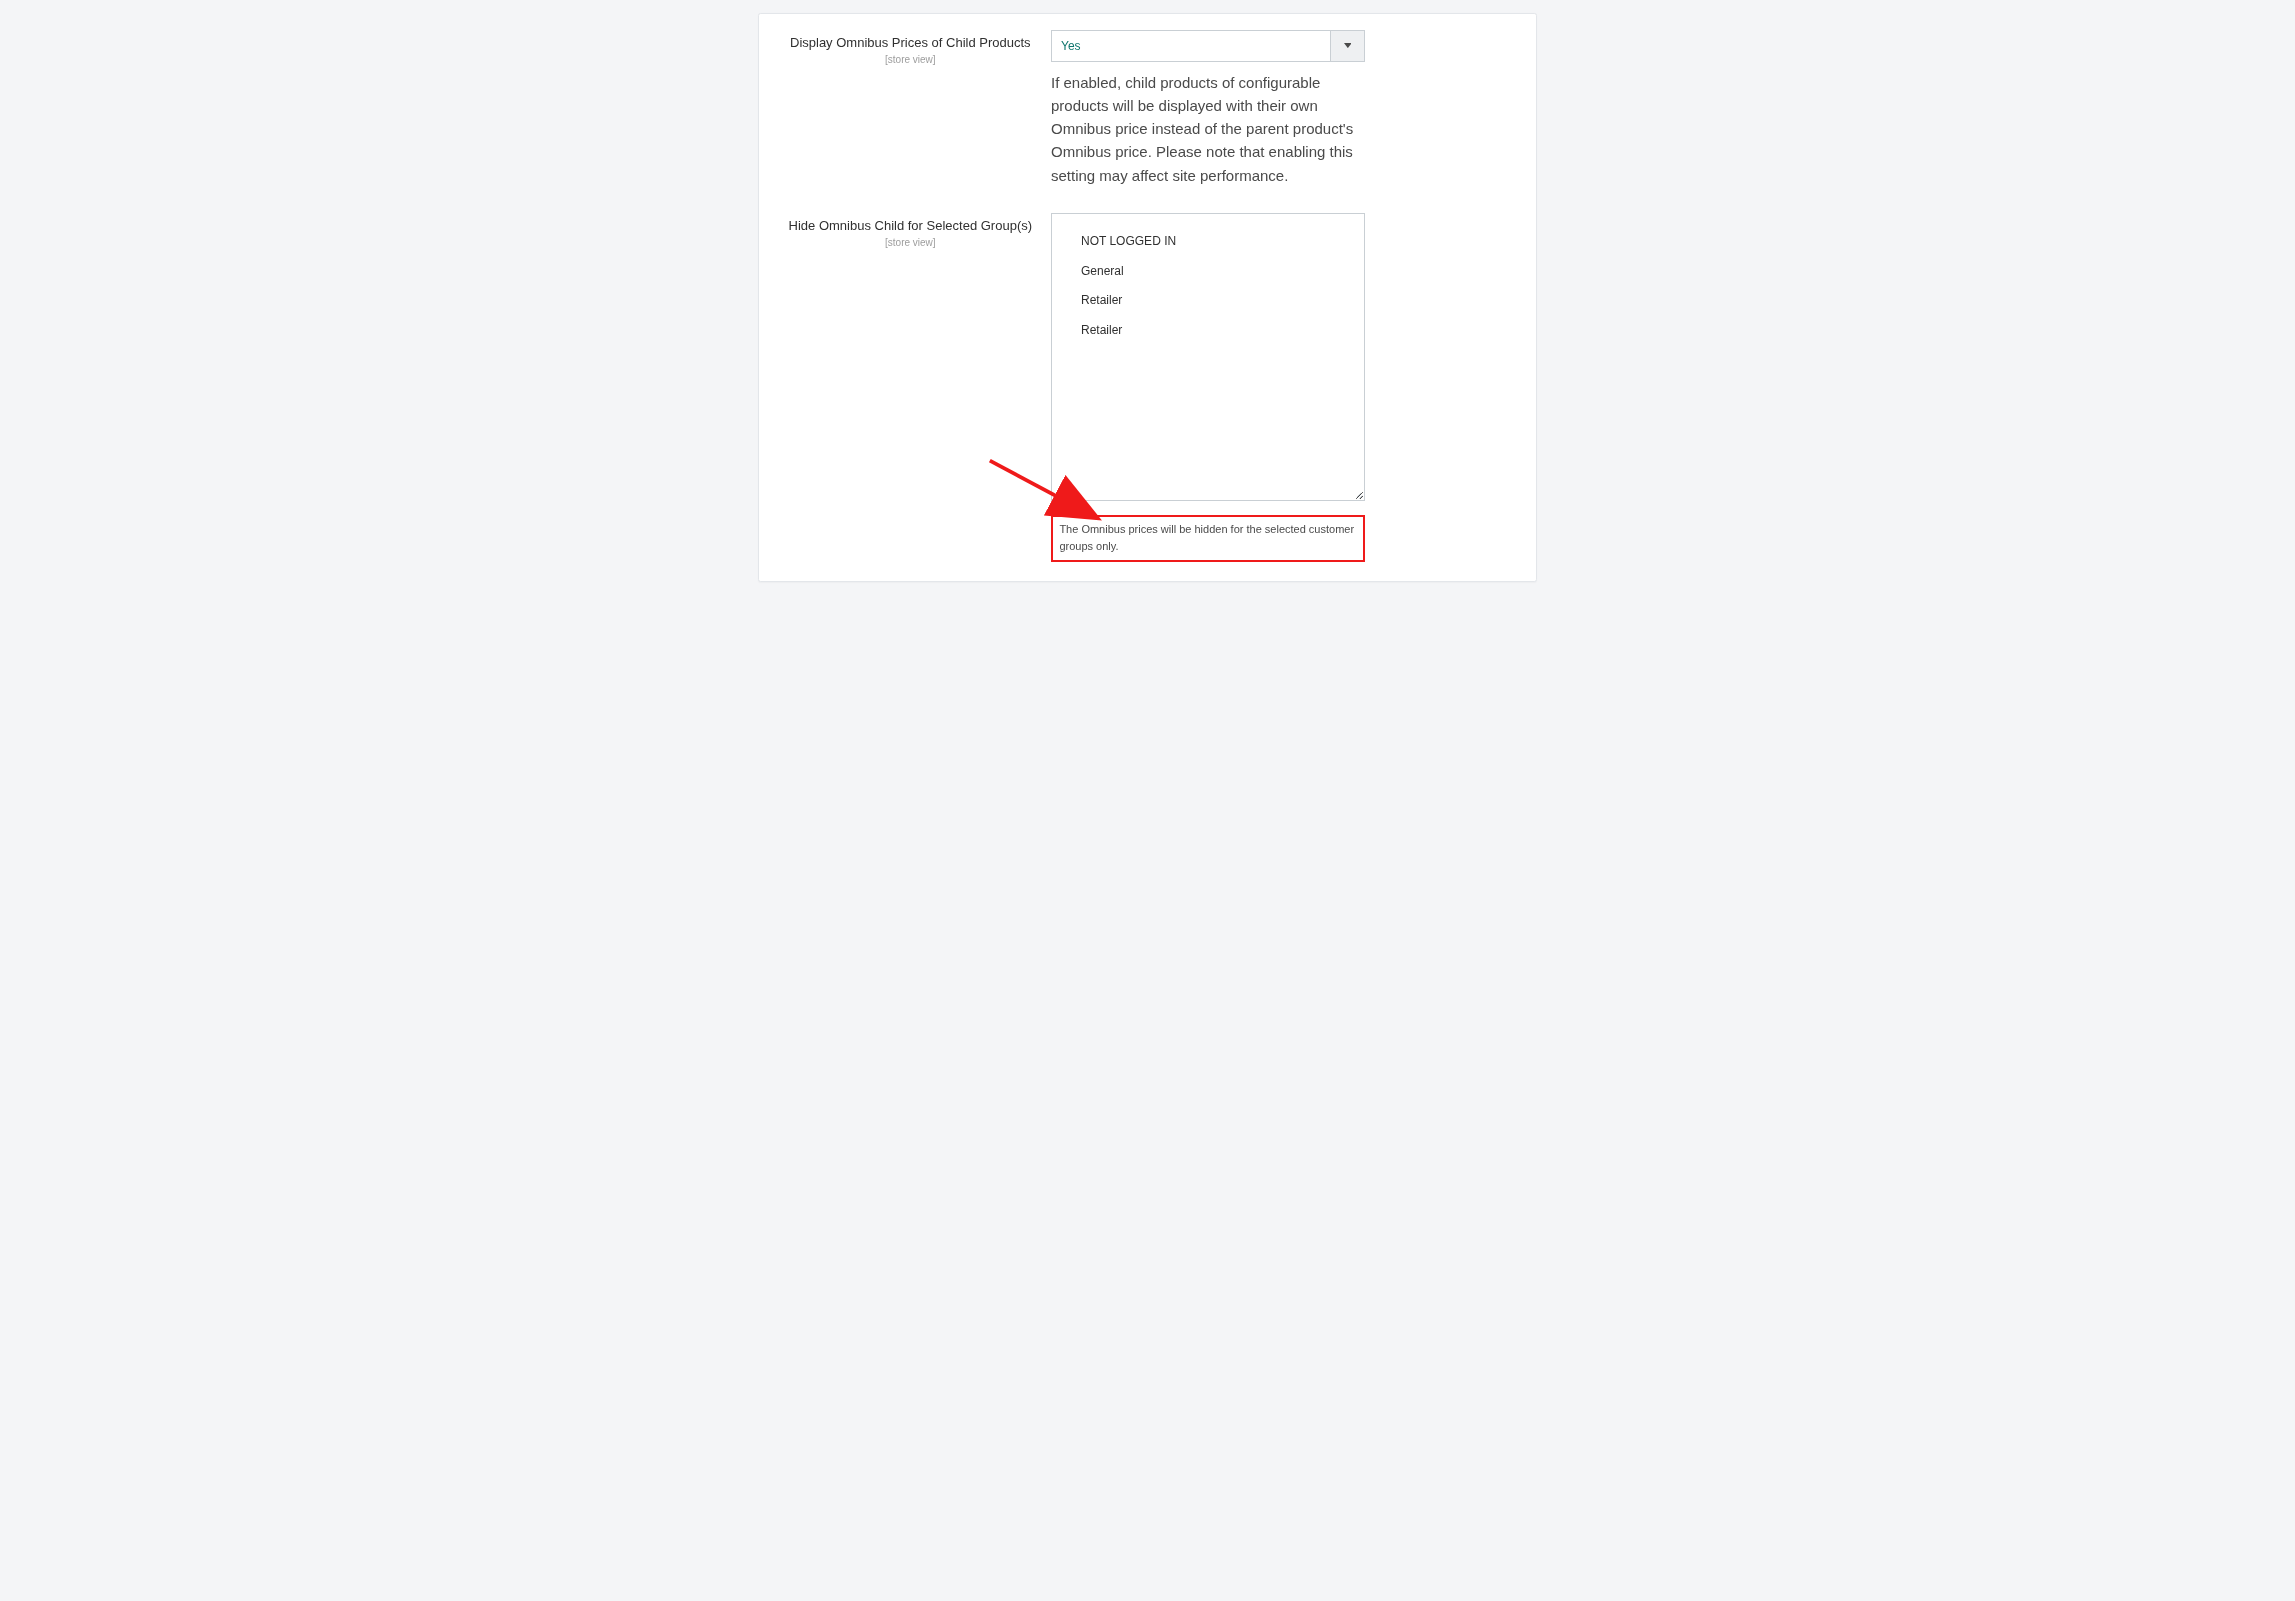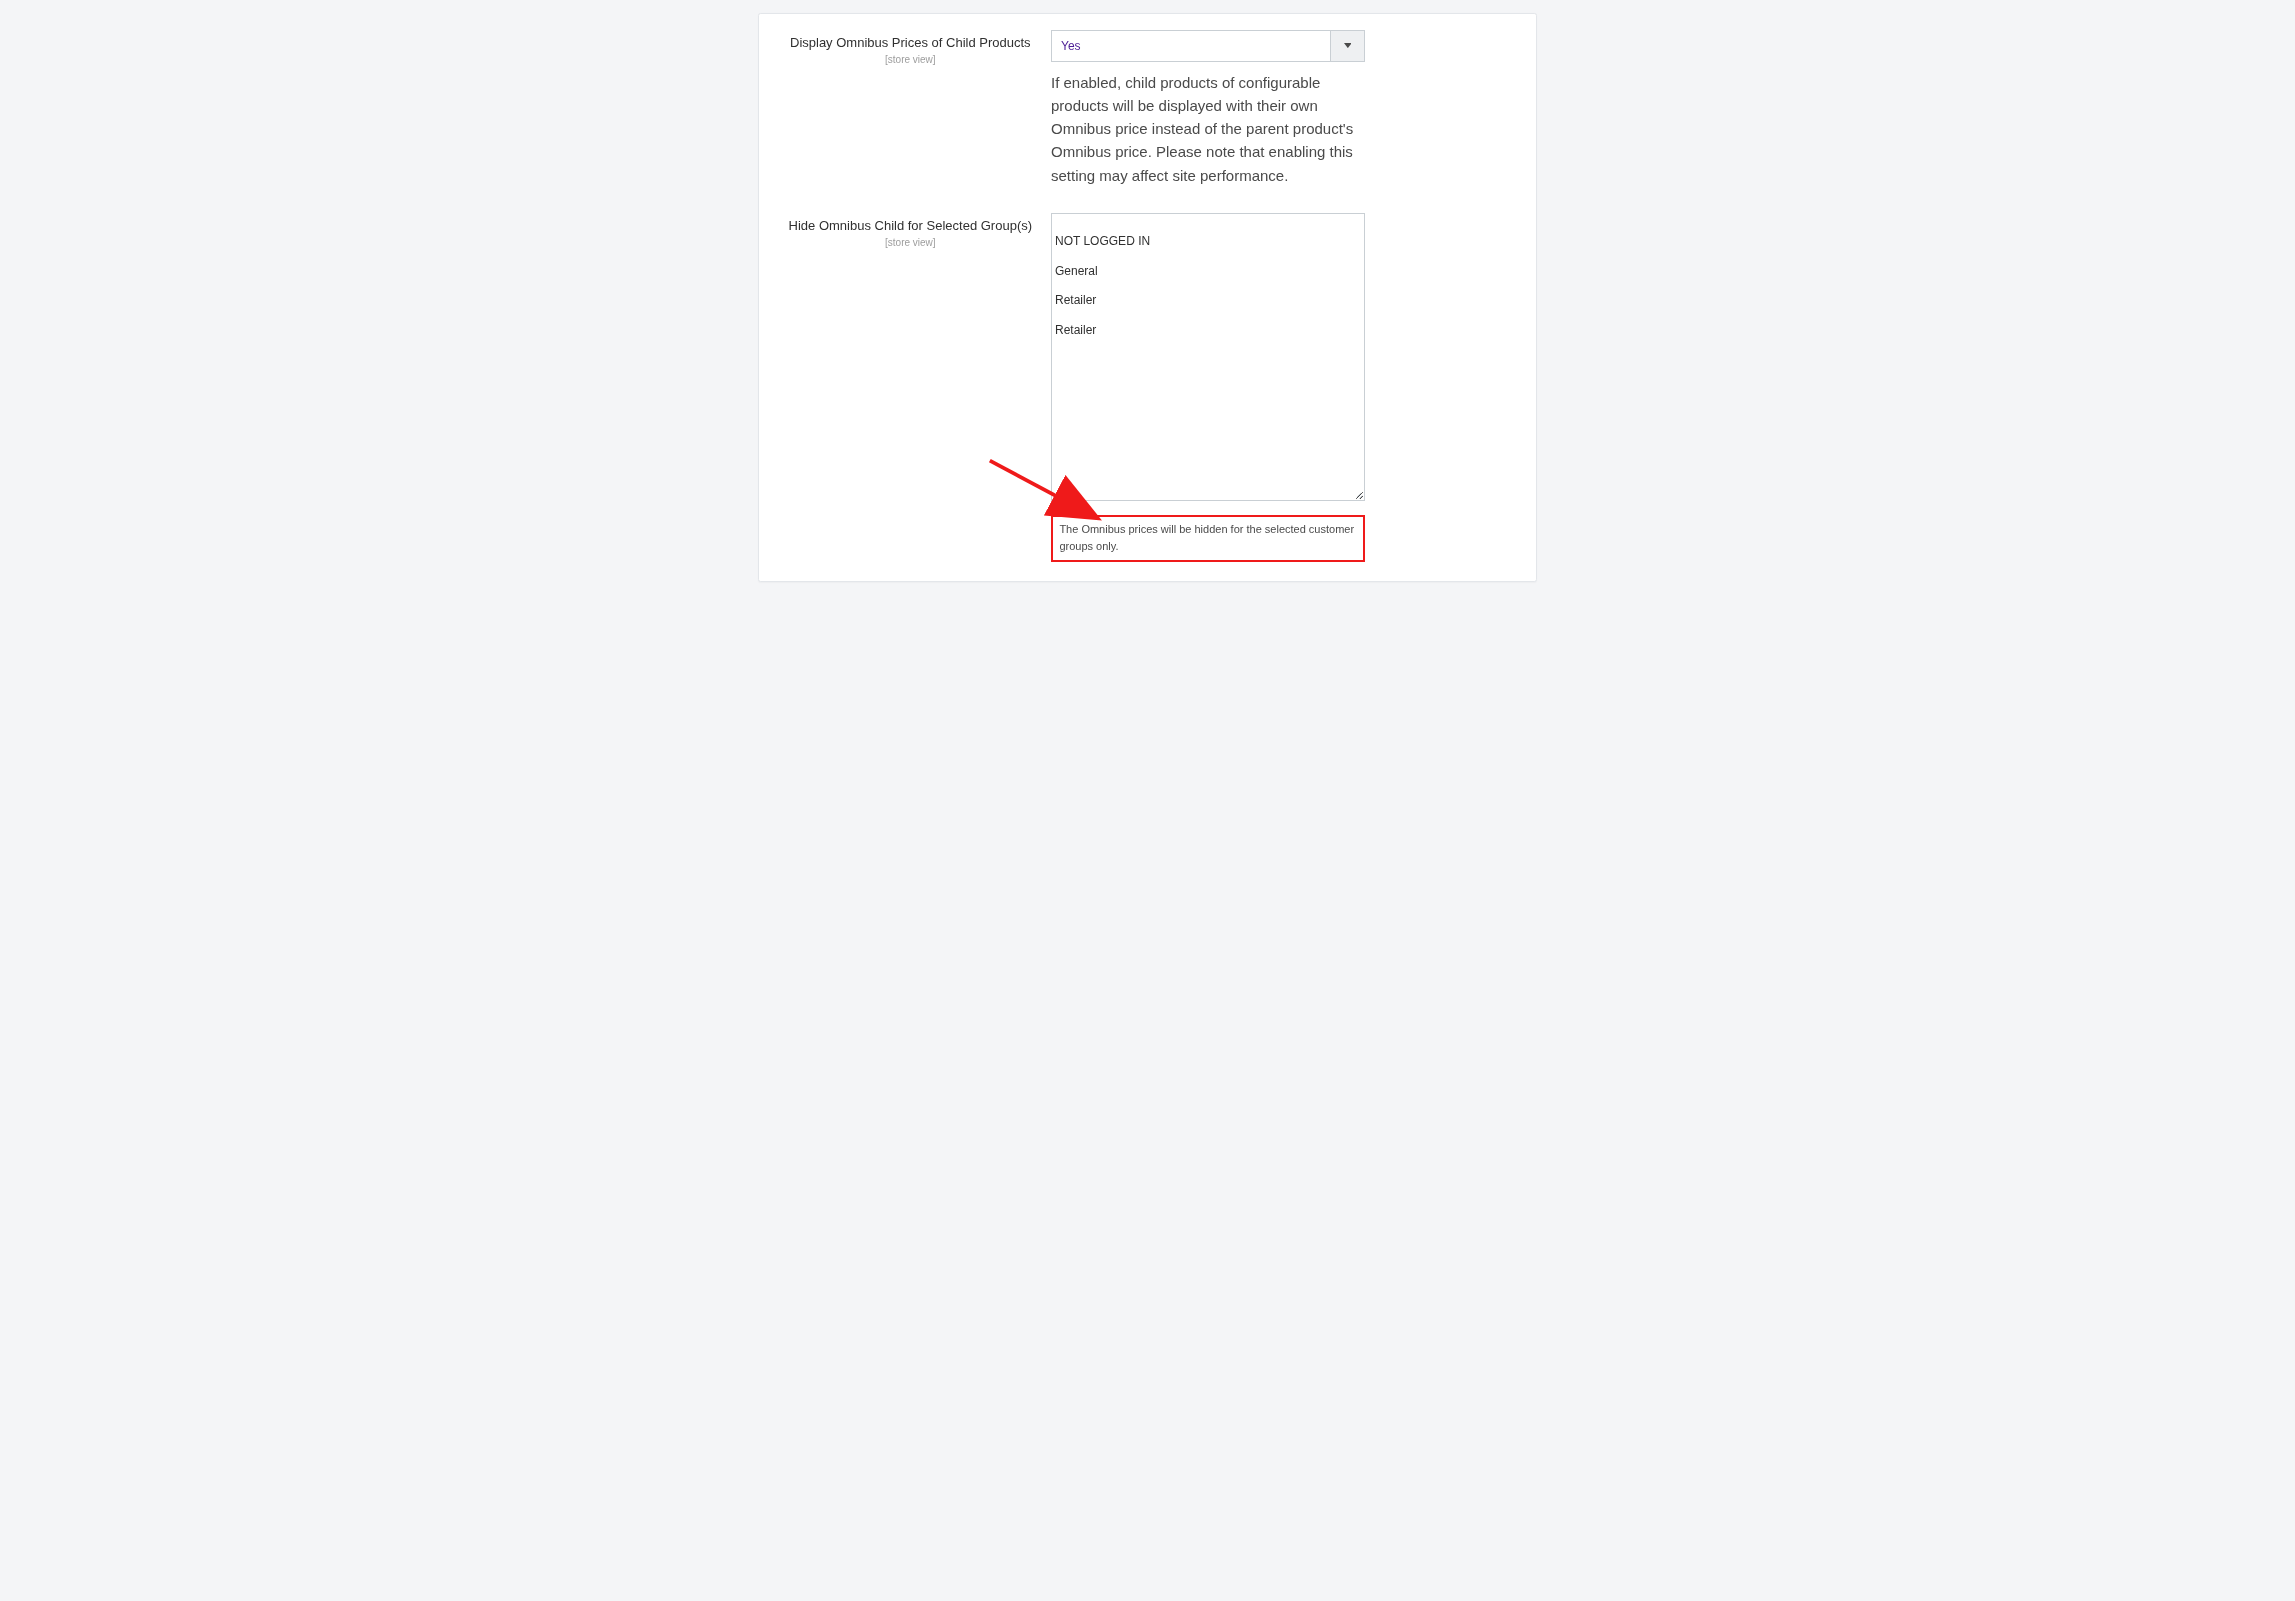--- a/index.html
+++ b/index.html
@@ -57,21 +57,21 @@
     border:0.6px solid #c9cfd4;
     height:29.5px;
     display:flex;
     align-items:center;
     background:#fff;
   }
   .select-value{
     flex:1;
     padding:0 9px;
     font-size:12px;
-    color:#4c1d95;
+    color:#0f766e;
   }
   .select-toggle{
     width:33px;
     height:100%;
     border-left:0.6px solid #c9cfd4;
     background:#eef0f2;
     display:flex;
     align-items:center;
     justify-content:center;
   }
@@ -79,21 +79,21 @@
   .note{
     font-size:15px;
     line-height:1.55;
     color:#4a4a4a;
     margin-top:9px;
   }
   
   .multiselect{
     border:0.6px solid #c9cfd4;
     height:288px;
-    padding:13px 3px;
+    padding:13px 29px;
     box-sizing:border-box;
     position:relative;
     resize:both;
     overflow:auto;
   }
   .multiselect .opt{
     font-size:12px;
     line-height:1.4;
     color:#303030;
     padding:6.4px 0;

